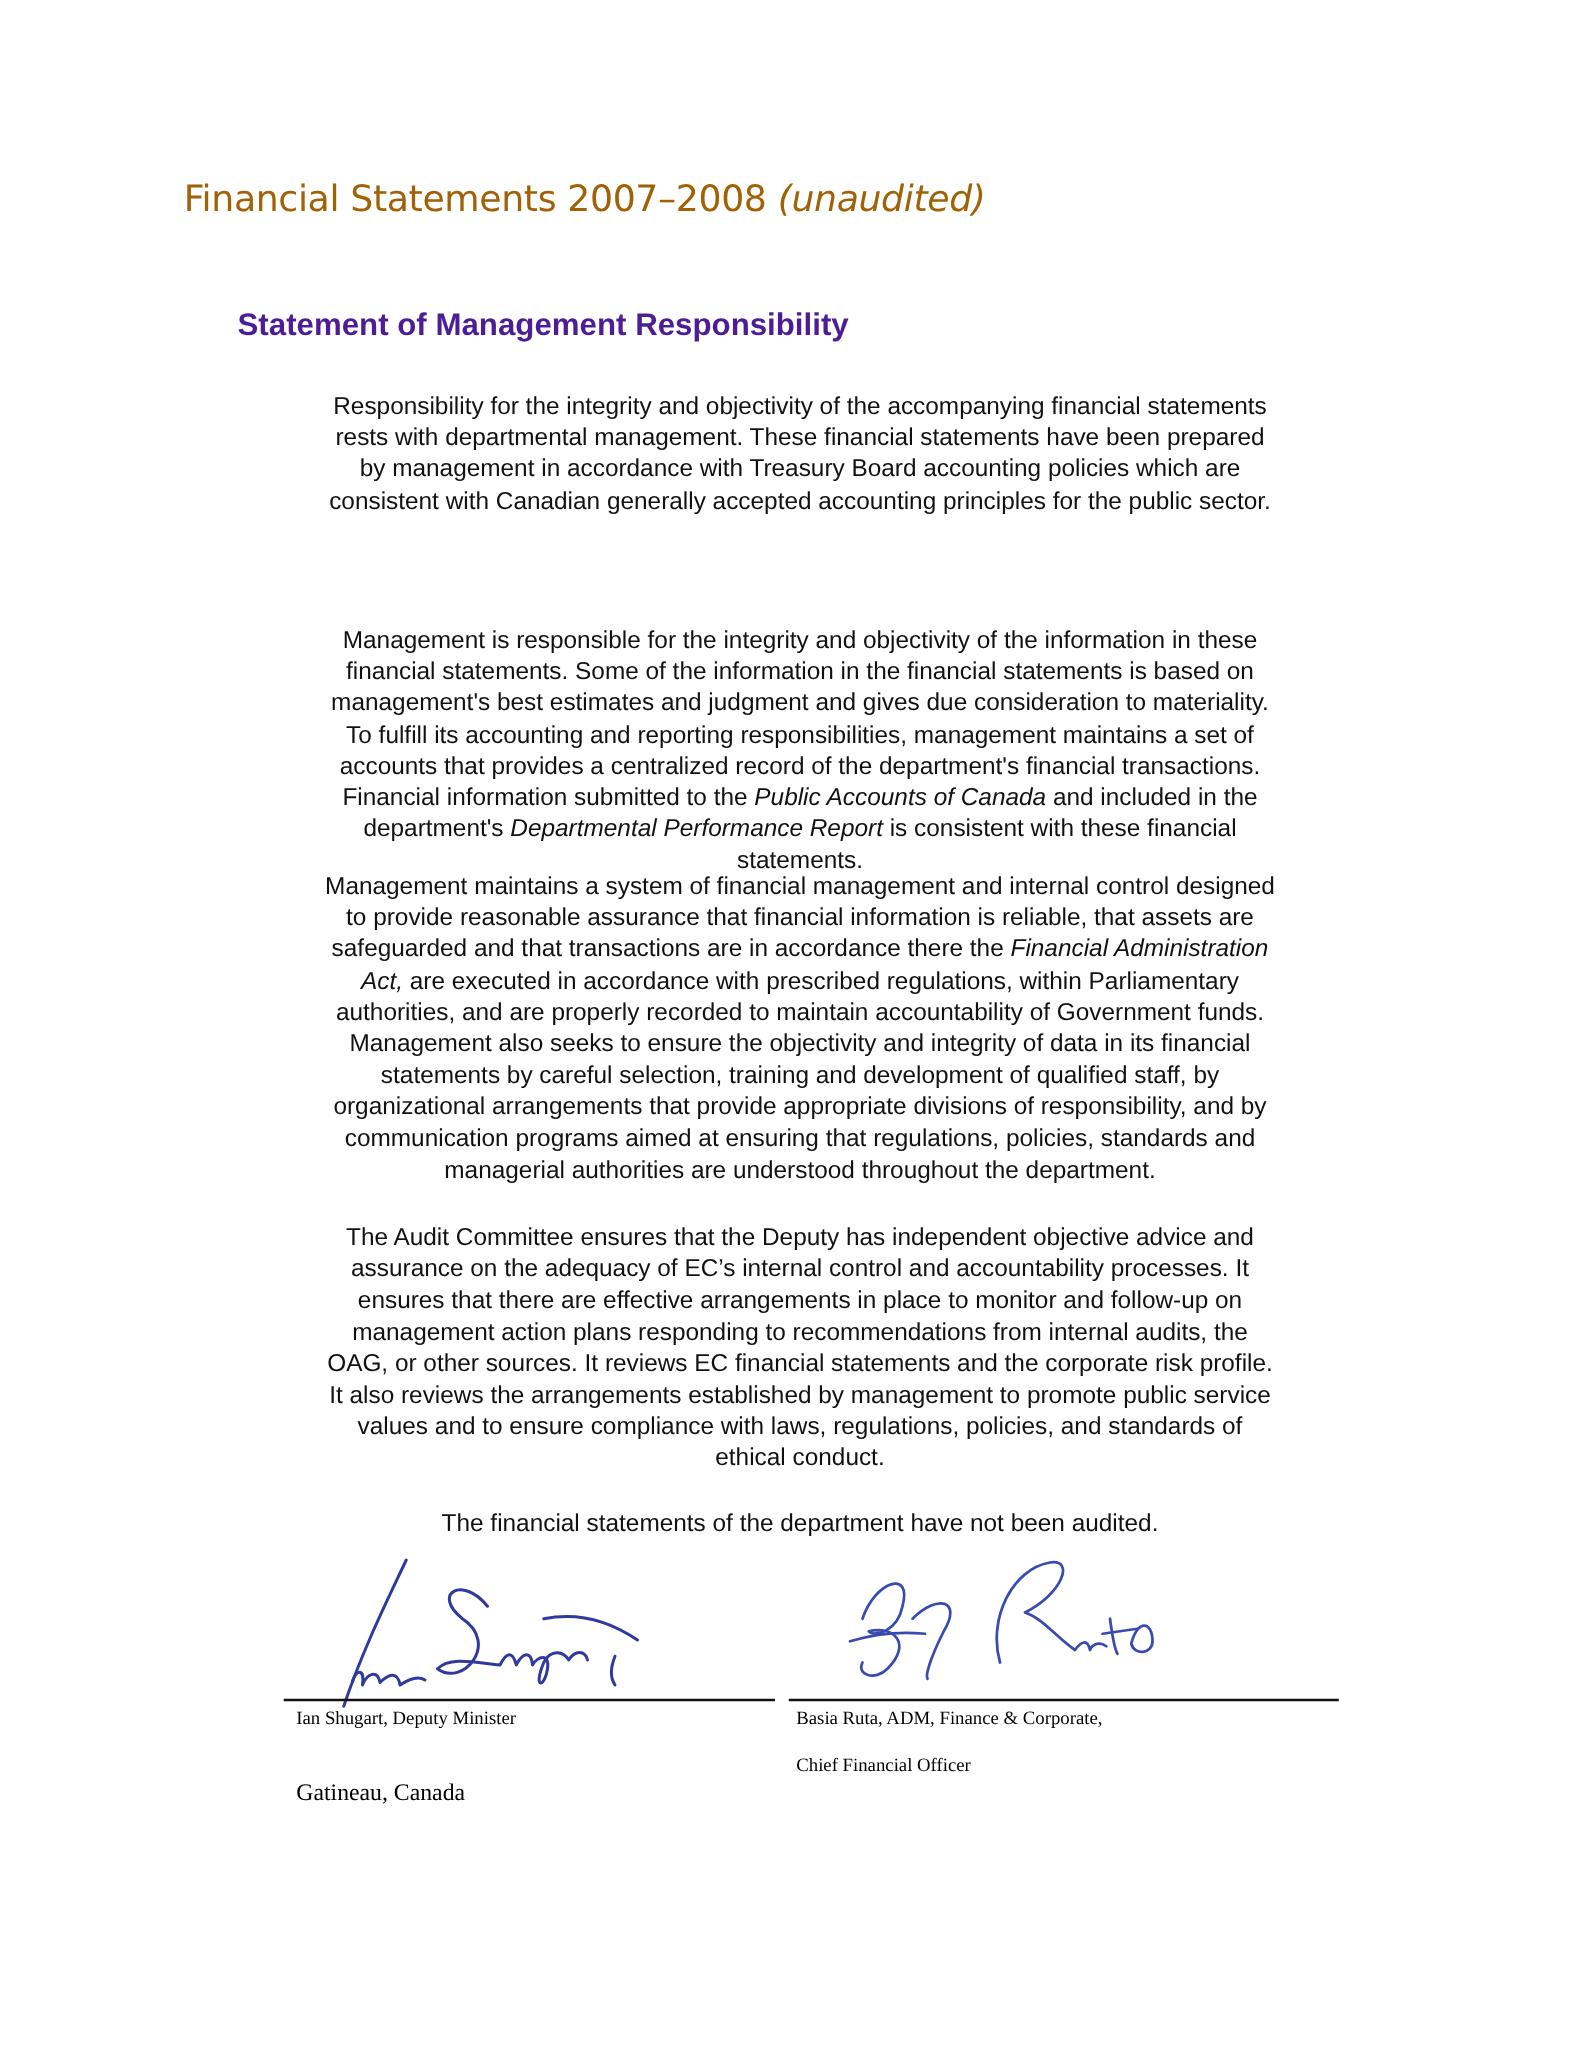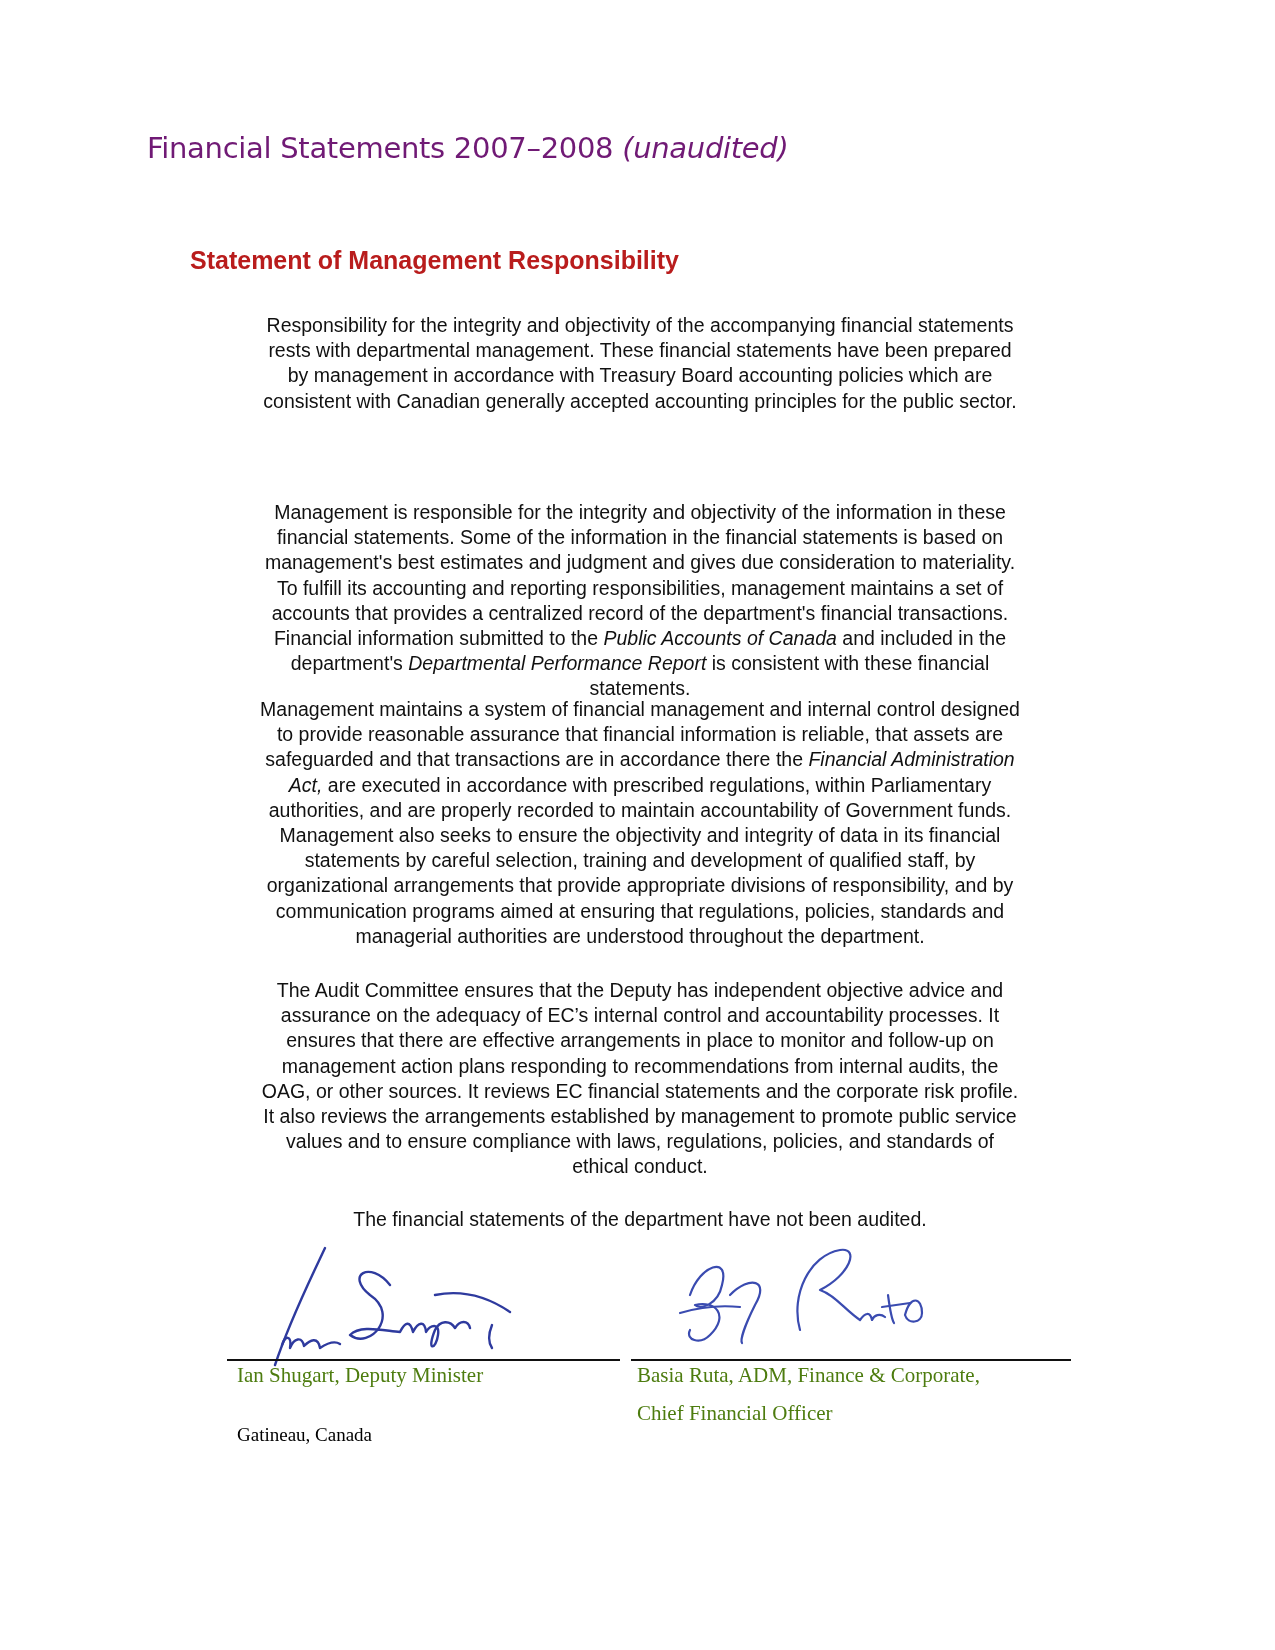--- a/index.html
+++ b/index.html
@@ -1,38 +1,38 @@
 <!DOCTYPE html>
 <html><head>
   <meta charset="utf-8">
   <style>
     html, body { margin:0; padding:0; background:#ffffff; }
     body { width:1275px; height:1650px; position:relative; overflow:hidden; color:#111; }
     .doc-title {
-      position:absolute; left:147px; top:131px;
-      font-family:"DejaVu Sans", sans-serif; font-size:29px; font-weight:normal; color:#701a75;
+      position:absolute; left:147px; top:142px;
+      font-family:"DejaVu Sans", sans-serif; font-size:29px; font-weight:normal; color:#a16207;
       white-space:nowrap; letter-spacing:-0.3px;
     }
     .doc-title .it { font-style:italic; }
     .section-heading {
       position:absolute; left:190px; top:246px;
-      font-family:"Liberation Sans", sans-serif; font-size:25px; font-weight:bold; color:#b91c1c;
+      font-family:"Liberation Sans", sans-serif; font-size:25px; font-weight:bold; color:#4c1d95;
       white-space:nowrap;
     }
     .para { position:absolute; left:190px; width:900px;
       font-family:"Liberation Sans", sans-serif; font-size:19.5px; line-height:25.2px; color:#111; }
     .para .line { display:block; white-space:nowrap;text-align:center; }
     .para i { font-style:italic; }
     .p1 { top:313px; }
     .p2 { top:467px;margin-top:33px; }
     .p3 { top:697px; }
     .p4 { top:978px; }
     .p5 { top:1207px; }
     .sig-line { position:absolute; height:2px; background:#111; }
-    .sig-name { position:absolute; font-family:"Liberation Serif", serif; font-size:21px; line-height:24px; color:#4d7c0f; white-space:nowrap; }
+    .sig-name { position:absolute; font-family:"Liberation Serif", serif; font-size:15px; line-height:24px; color:#000000; white-space:nowrap; }
     .sig-svg { position:absolute; }
     .place { position:absolute; left:237px; top:1424px; font-family:"Liberation Serif", serif; font-size:19px; color:#000000; }
   </style>
 </head>
 <body>
 
 <div class="doc-title">
   <span>Financial Statements 2007–2008</span>
   <span class="it">(unaudited)</span>
 </div>

